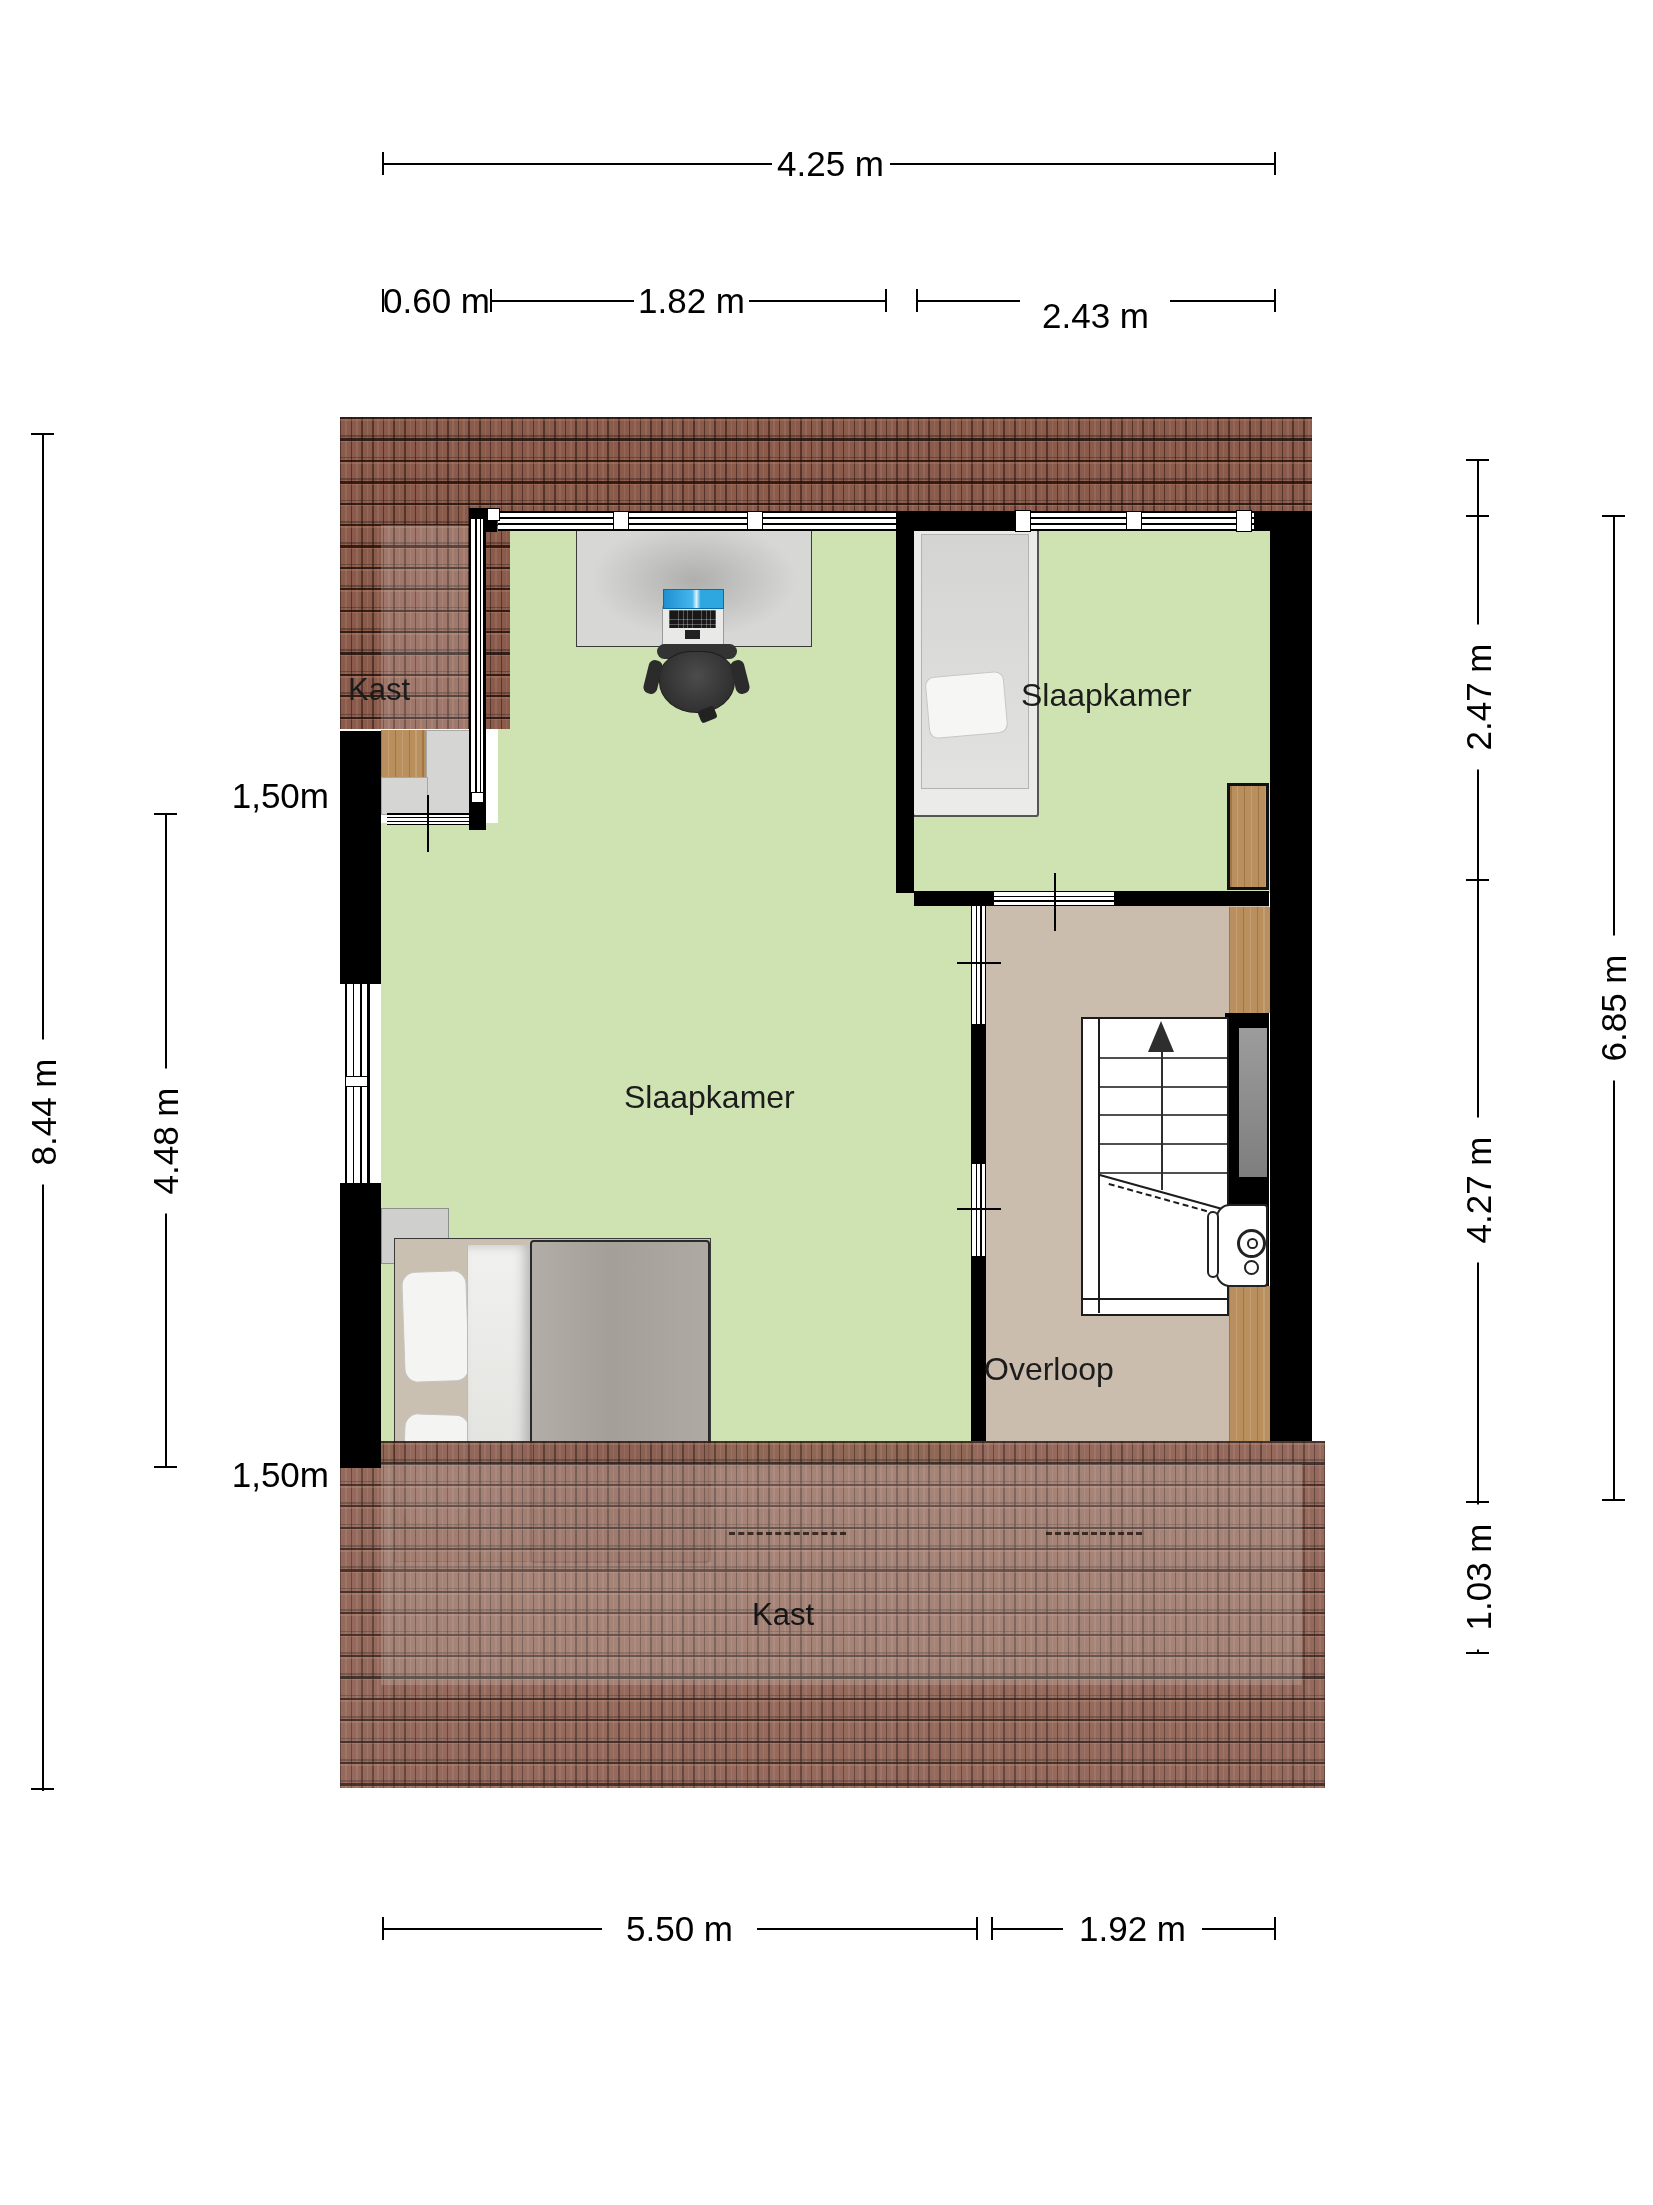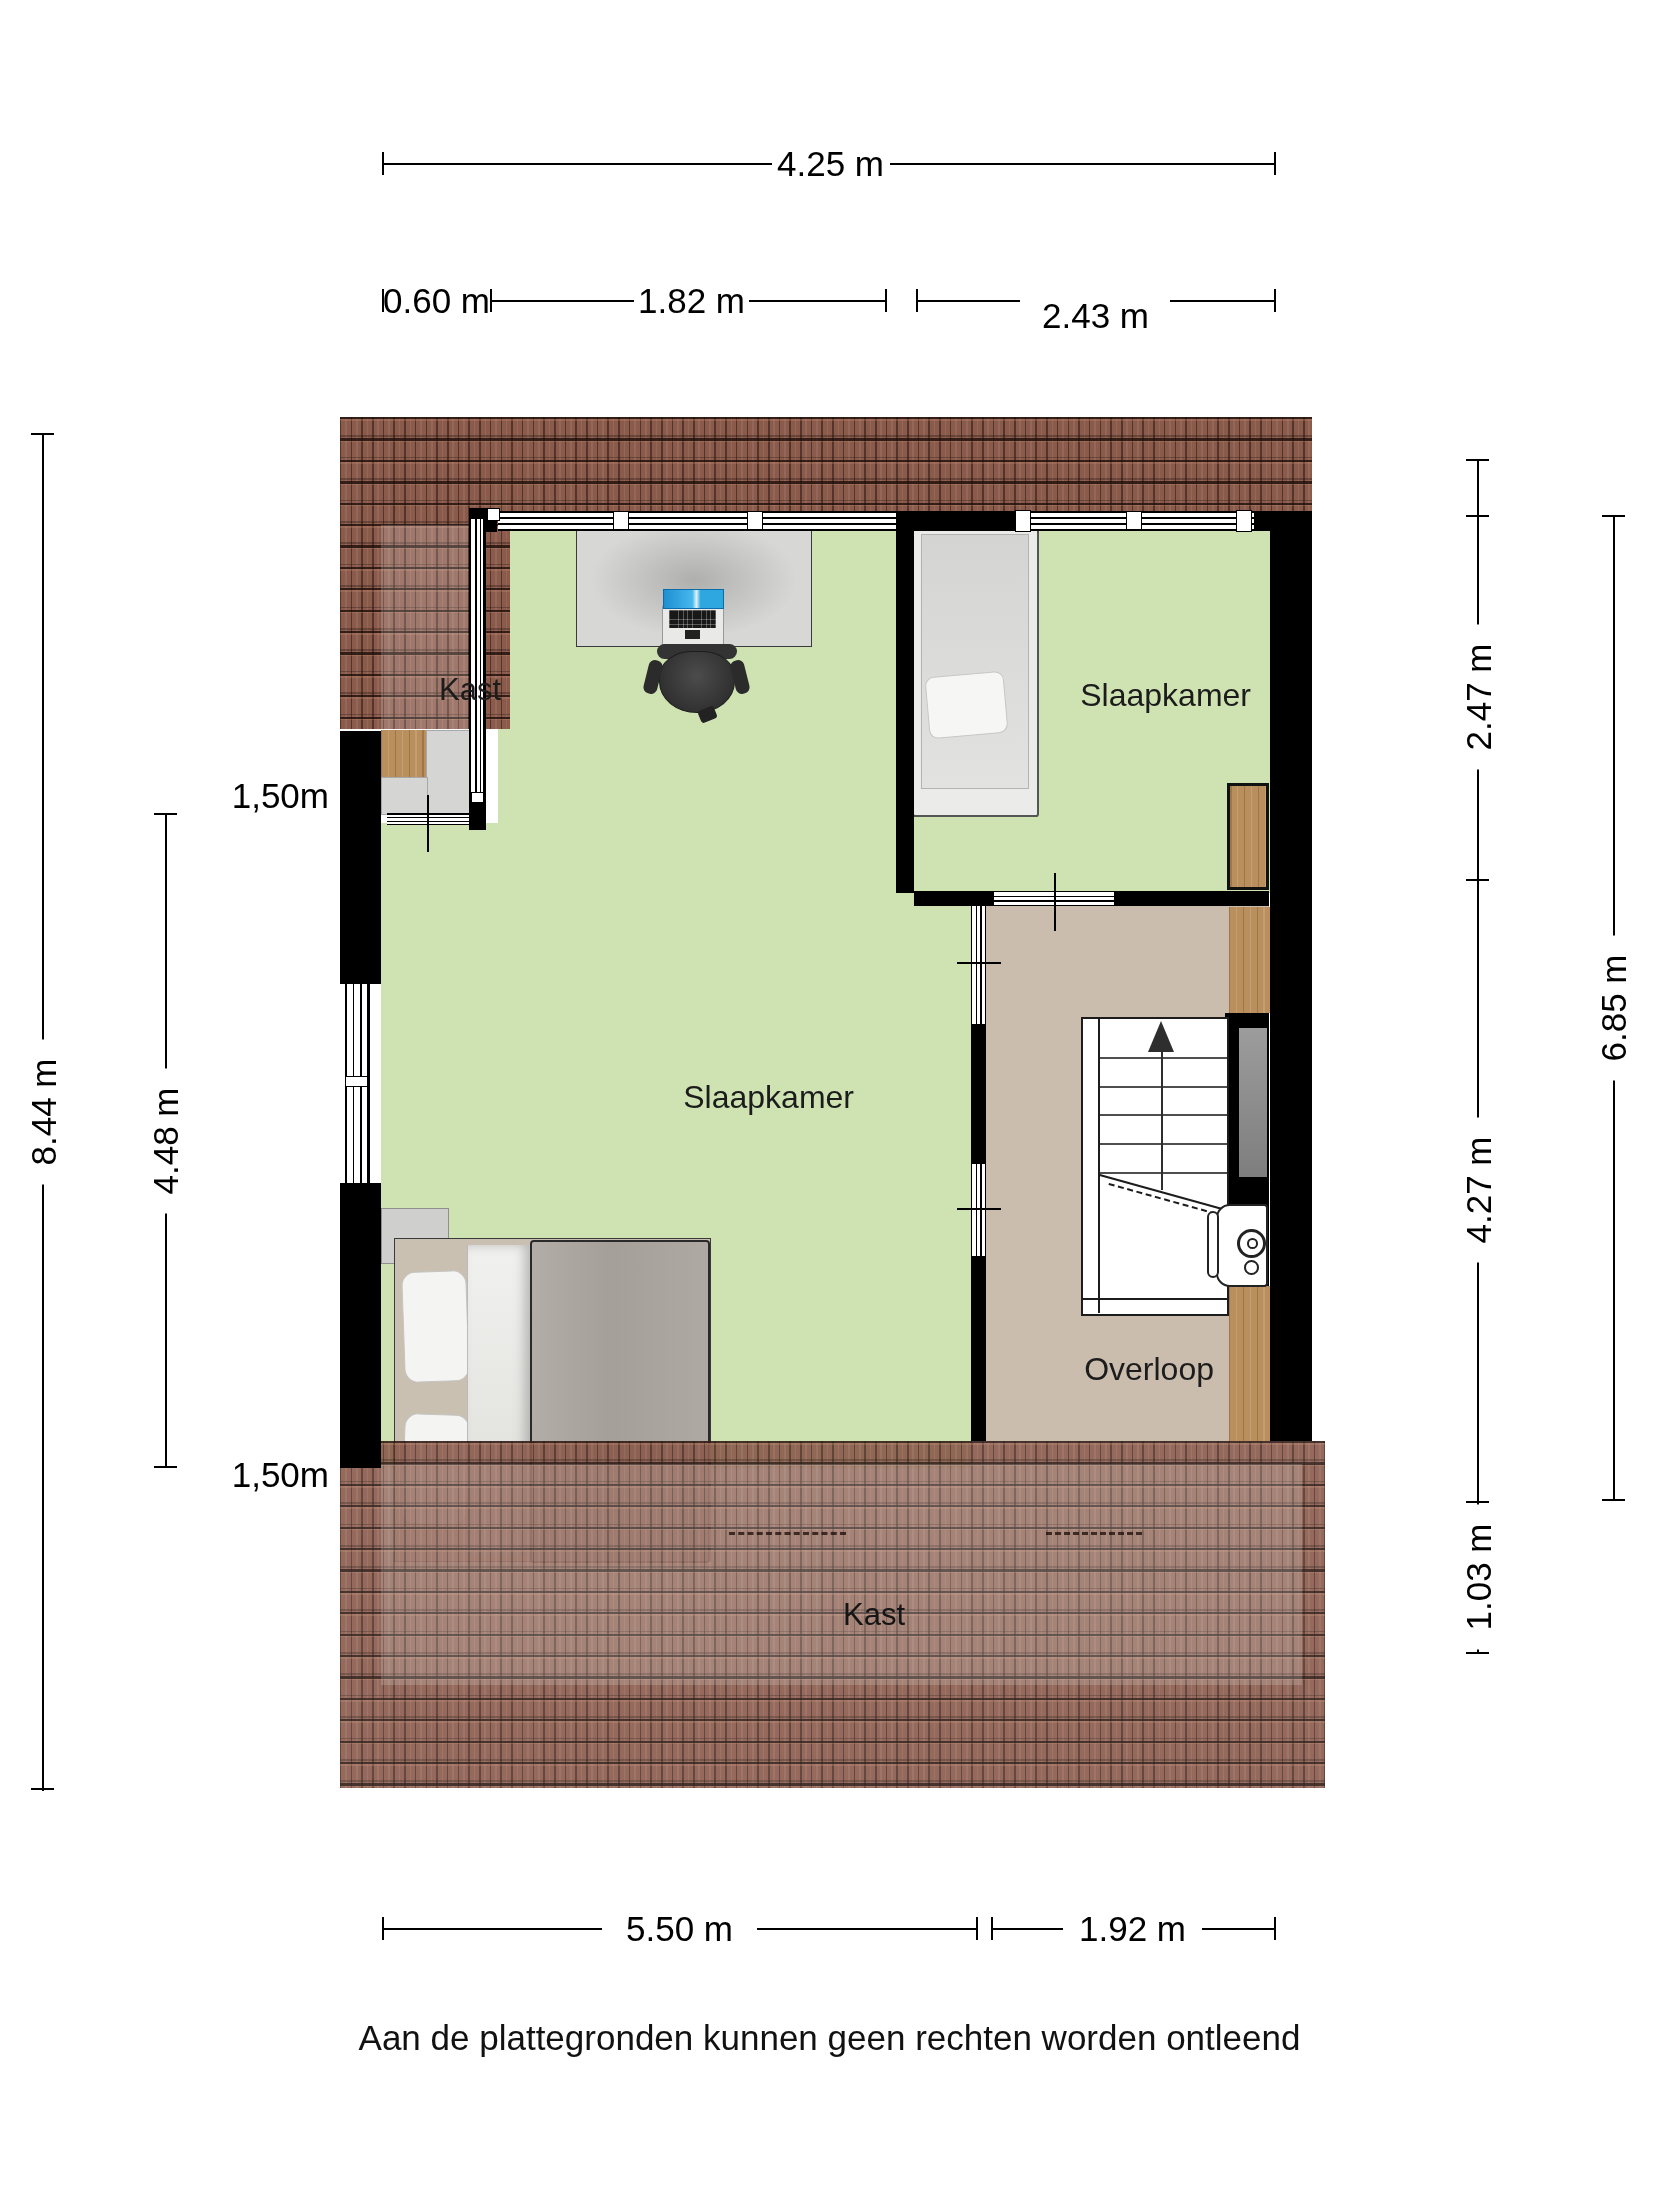--- a/index.html
+++ b/index.html
@@ -18,21 +18,21 @@
       repeating-linear-gradient(180deg, rgba(25,12,8,.78) 0 2.3px, rgba(200,140,110,.28) 2.3px 3.8px, rgba(0,0,0,0) 3.8px 18.4px, rgba(25,12,8,.30) 18.4px 20px, rgba(0,0,0,0) 20px 21.4px),
       repeating-linear-gradient(90deg, rgba(40,22,16,.55) 0 1.5px, rgba(0,0,0,0) 1.5px 5.4px, rgba(255,255,255,.08) 5.4px 6.9px, rgba(0,0,0,0) 6.9px 10.7px);}
   .wood{background-color:#b98f5e;
     background-image:repeating-linear-gradient(90deg, rgba(120,78,38,.38) 0 1.5px, rgba(0,0,0,0) 1.5px 6.9px, rgba(255,255,255,.14) 6.9px 8.4px, rgba(0,0,0,0) 8.4px 13.8px);}
   .wall{position:absolute;background:#000;}
   .win-h{position:absolute;background:linear-gradient(180deg,#000 0 2.3px,#fff 2.3px 6.1px,#000 6.1px 7.7px,#fff 7.7px 12.3px,#000 12.3px 13.8px,#fff 13.8px 17.6px,#000 17.6px 20px);}
   .win-v{position:absolute;background:linear-gradient(90deg,#000 0 2.3px,#fff 2.3px 6.1px,#000 6.1px 7.7px,#fff 7.7px 12.3px,#000 12.3px 13.8px,#fff 13.8px 17.6px,#000 17.6px 20px);}
   .open-h{position:absolute;background:linear-gradient(180deg,#000 0 1.5px,#fff 1.5px 4.6px,#000 4.6px 6.1px,#fff 6.1px 9.2px,#000 9.2px 10.7px,#fff 10.7px 13.8px,#000 13.8px 15.3px);}
   .open-v{position:absolute;background:linear-gradient(90deg,#000 0 1.5px,#fff 1.5px 4.6px,#000 4.6px 6.1px,#fff 6.1px 9.2px,#000 9.2px 10.7px,#fff 10.7px 13.8px,#000 13.8px 15.3px);}
   .mull{position:absolute;background:#fff;border:1.5px solid #000;}
-  .roomlbl{position:absolute;font-size:32px;color:#1c1c1c;text-align:right;width:230px;white-space:nowrap;}
+  .roomlbl{position:absolute;font-size:32px;color:#1c1c1c;text-align:left;width:230px;white-space:nowrap;}
   .ftr{position:absolute;width:1225px;left:217px;text-align:center;font-size:35px;color:#111;}
 </style>
 </head>
 <body>
 
 <div class="page">
 
   <div class="abs" style="left:498px;top:530px;width:398px;height:376px;background:#cfe3b2;"></div>
   <div class="abs" style="left:381px;top:823px;width:590px;height:645px;background:#cfe3b2;"></div>
   <div class="abs" style="left:914px;top:527px;width:356px;height:366px;background:#cfe3b2;"></div>
@@ -196,16 +196,15 @@
   <div class="dline" style="left:757px;top:1928px;width:220px;height:2.3px;"></div>
   <div class="dline" style="left:991px;top:1928px;width:72px;height:2.3px;"></div>
   <div class="dline" style="left:1202px;top:1928px;width:72px;height:2.3px;"></div>
   <div class="tickv" style="left:382px;top:1917px;"></div>
   <div class="tickv" style="left:976px;top:1917px;"></div>
   <div class="tickv" style="left:991px;top:1917px;"></div>
   <div class="tickv" style="left:1274px;top:1917px;"></div>
   <div class="dimtxt" style="left:622px;top:1909px;width:115px;">5.50 m</div>
   <div class="dimtxt" style="left:1075px;top:1909px;width:115px;">1.92 m</div>
 
-  <div class="ftr" style="top:2018px;">Aan de plattegronden kunnen geen rechten worden ontleend</div>
 
 </div>
 
 
 </body></html>

